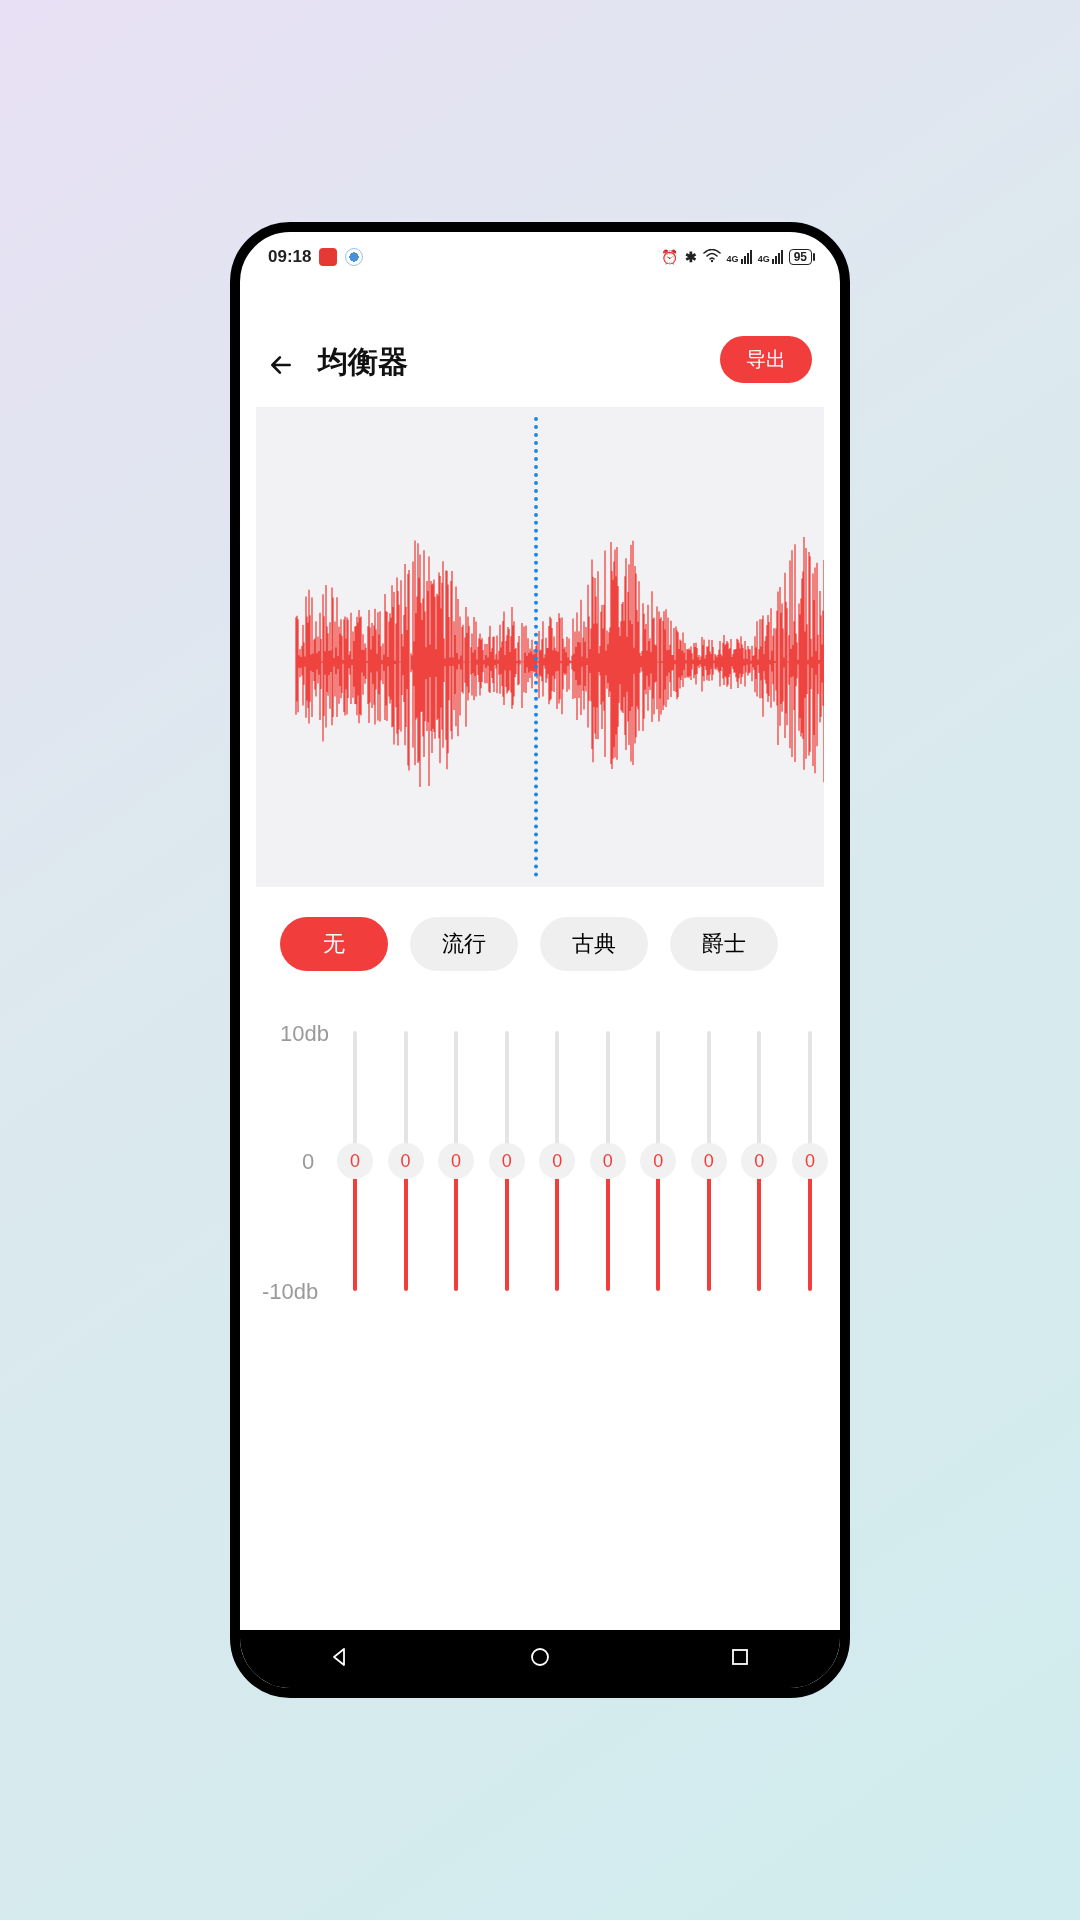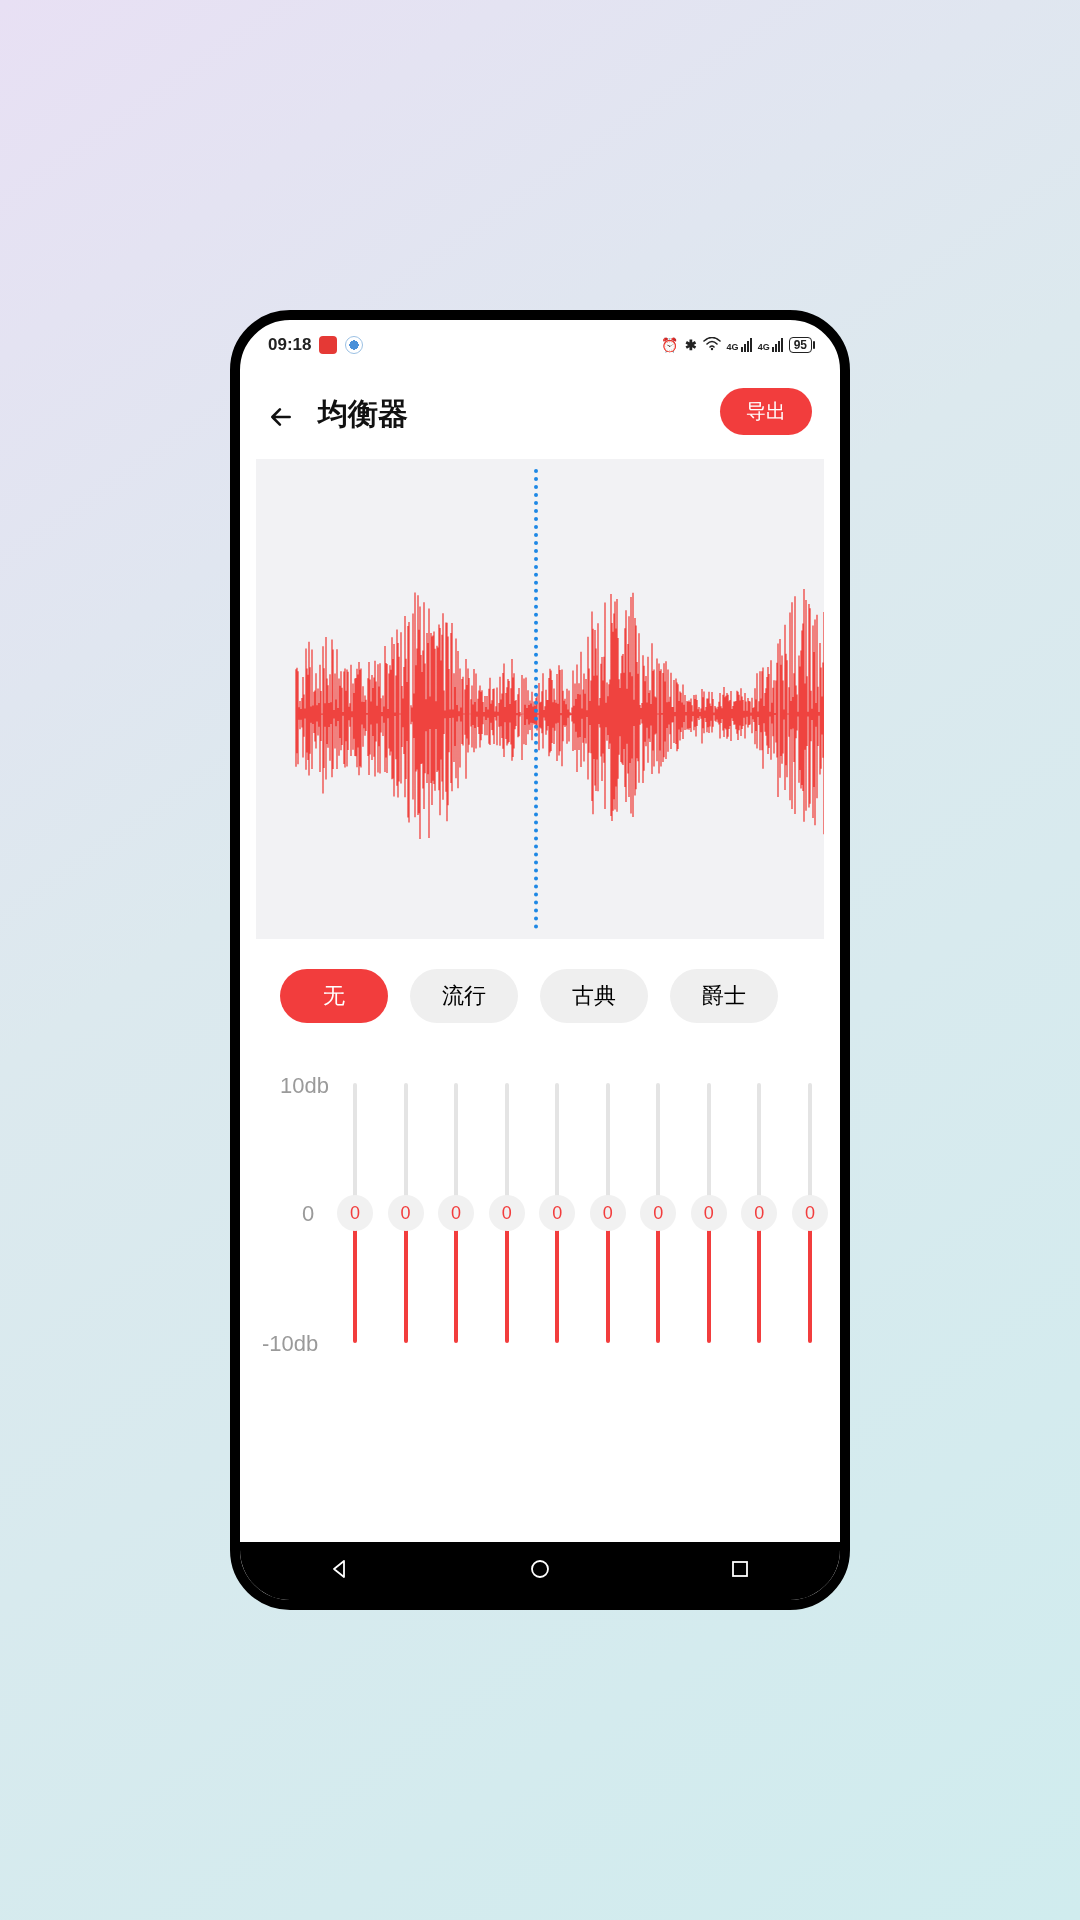--- a/index.html
+++ b/index.html
@@ -7,21 +7,21 @@
   body {
     font-family: -apple-system, "Helvetica Neue", Arial, "PingFang SC", "Microsoft YaHei", sans-serif;
     background: linear-gradient(145deg, #e8e0f4 0%, #dce9ee 40%, #d0ecee 100%);
     display: flex;
     align-items: center;
     justify-content: center;
     min-height: 100vh;
   }
   .phone {
     width: 620px;
-    height: 1300px;
+    height: 1476px;
     background: #fff;
     border: 10px solid #000;
     border-radius: 60px;
     position: relative;
     overflow: hidden;
     display: flex;
     flex-direction: column;
   }
   .statusbar {
     height: 50px;
@@ -51,20 +51,21 @@
   .spacer { flex:1; }
   .export-btn {
     background:#f23d3d;
     color:#fff;
     border:none;
     border-radius: 26px;
     padding: 10px 26px;
     font-size: 20px;
     font-weight:500;
     cursor:pointer;
+    margin-top:36px;
   }
 
   .wave-panel {
     margin: 10px 16px 0 16px;
     background:#f2f2f4;
     height: 480px;
     position:relative;
     overflow:hidden;
   }
   .time-labels { display:flex; padding:14px 18px 0 18px; color:#777; font-size:14px; }

